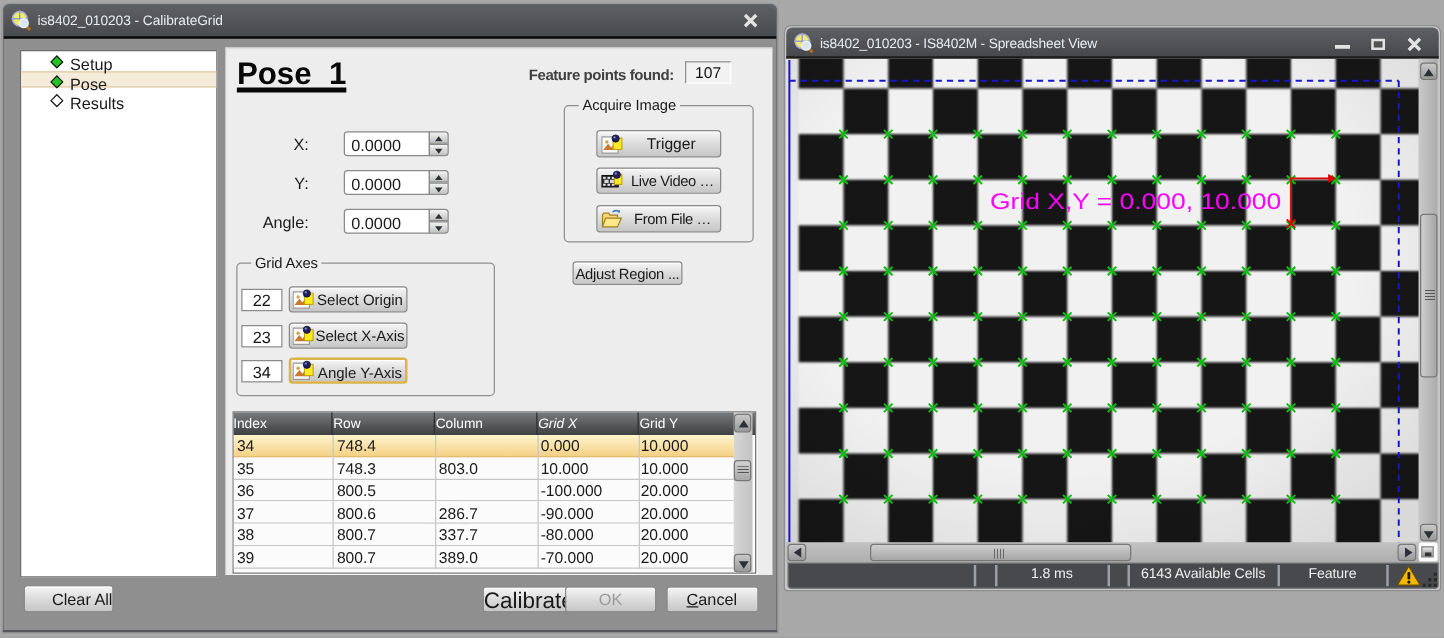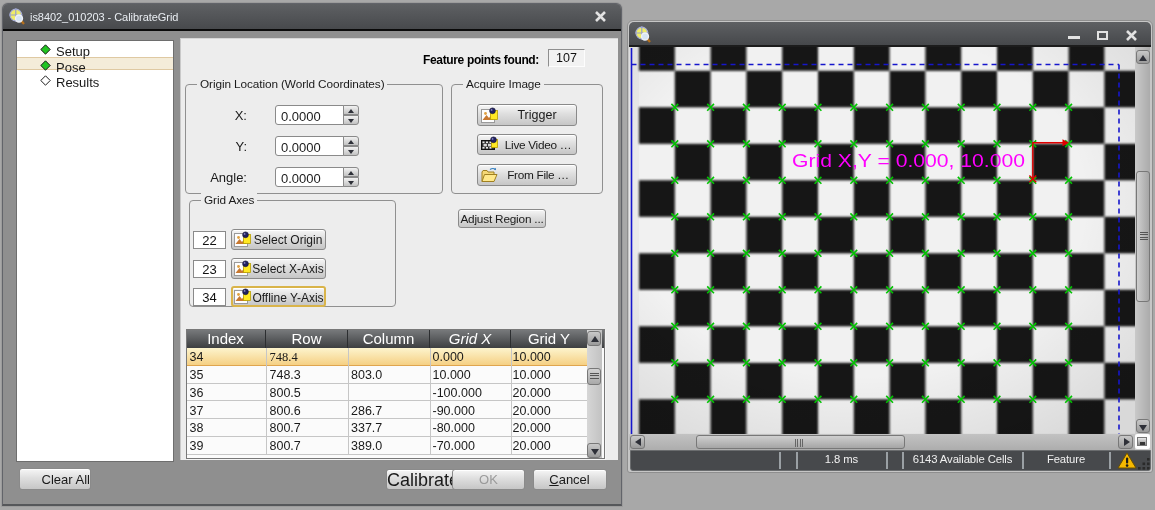--- a/index.html
+++ b/index.html
@@ -10,21 +10,21 @@
 .gbox { position:absolute; border:1px solid #909090; border-radius:4px; }
 .glab { position:absolute; top:-8px; background:#ededed; font-size:11.8px; letter-spacing:-0.1px; color:#1a1a1a; padding:0 3px; white-space:nowrap; }
 .spin { position:absolute; height:20px; }
 .spin .ed { position:absolute; left:0; top:0; height:20px; background:#fff; border:1px solid #8a8a8a; border-radius:3px 0 0 3px; font-size:13px; color:#1a1a1a; padding:2.5px 0 0 5px; }
 .spin .up, .spin .dn { position:absolute; width:16px; height:10px; background:linear-gradient(#f2f2f2,#c2c2c2); border:1px solid #8a8a8a; }
 .spin .up { top:0; border-radius:0 3px 0 0; }
 .spin .dn { top:9.5px; border-radius:0 0 3px 0; }
 .tri-u { position:absolute; left:4px; top:3px; width:0; height:0; border-left:3.5px solid transparent; border-right:3.5px solid transparent; border-bottom:4.5px solid #2e3038; }
 .tri-d { position:absolute; left:4px; top:3px; width:0; height:0; border-left:3.5px solid transparent; border-right:3.5px solid transparent; border-top:4.5px solid #2e3038; }
 .lbl { position:absolute; font-size:13px; color:#1a1a1a; }
-.hdrcell { position:absolute; top:330px; height:18px; color:#fff; font-size:15px; text-align:center; line-height:18px; border-right:1px solid #2c2e30; }
+.hdrcell { position:absolute; top:330px; height:18px; color:#fff; font-size:11px; line-height:18px; border-right:1px solid #2c2e30; }
 .cell { position:absolute; font-size:12.5px; color:#1a1a1a; }
 .sbtn { position:absolute; background:linear-gradient(#c8c8c8,#9a9a9a); border:1px solid #787878; border-radius:3px; }
 .stxt { position:absolute; color:#f0f0f0; font-size:11.3px; letter-spacing:-0.1px; text-align:center; top:3.5px; }
 .ssep { position:absolute; top:2px; width:2px; height:17px; background:#9aa0a4; }
 </style>
 </head>
 <body>
 <div id="app">
 
 <div class="abs" style="left:2px;top:3px;width:620px;height:503px;background:#8f8f8f;border:1px solid #62646a;border-bottom:2px solid #55575a;border-radius:6px 6px 0 0;box-shadow:0 0 0 1px #9c9c9c;"></div>
@@ -50,26 +50,24 @@
 <svg width="11" height="11" viewBox="0 0 11 11" style="position:absolute;left:40px;top:59.5px;">
 <path d="M5.5,0.8 L10.2,5.5 L5.5,10.2 L0.8,5.5 Z" fill="#21c421" stroke="#1a1a1a" stroke-width="1"></path>
 </svg>
 <div class="lbl" style="left:56px;top:59.5px;">Pose</div>
 <svg width="11" height="11" viewBox="0 0 11 11" style="position:absolute;left:40px;top:74.5px;">
 <path d="M5.5,0.8 L10.2,5.5 L5.5,10.2 L0.8,5.5 Z" fill="#ffffff" stroke="#1a1a1a" stroke-width="1"></path>
 </svg>
 <div class="lbl" style="left:56px;top:74.5px;">Results</div>
 
 <div class="abs" style="left:180px;top:38px;width:438px;height:422px;background:#ededed;border-left:1px solid #c9c9c9;border-top:1px solid #d6d6d6;"></div>
-<div class="abs" style="left:379px;top:52.5px;width:160px;text-align:right;font-size:12px;letter-spacing:-0.35px;font-weight:bold;color:#000000;">Feature points found:</div>
+<div class="abs" style="left:189.5px;top:45px;font-size:25px;font-weight:bold;color:#080808;text-decoration:underline;text-decoration-thickness:3.5px;text-underline-offset:3px;">Pose&nbsp;&nbsp;1</div>
+<div class="abs" style="left:379px;top:52.5px;width:160px;text-align:right;font-size:12px;letter-spacing:-0.35px;font-weight:bold;color:#404040;">Feature points found:</div>
 <div class="abs" style="left:548px;top:49px;width:37px;height:18px;background:#f2f2f2;border-top:1.5px solid #8e8e8e;border-left:1.5px solid #8e8e8e;border-right:1.5px solid #fdfdfd;border-bottom:1.5px solid #fdfdfd;font-size:12.5px;color:#111;text-align:center;line-height:16px;">107</div>
 
-<div class="gbox" style="left:185px;top:84px;width:258px;height:110px;">
-      <div class="glab" style="left:11px;">Origin Location (World Coordinates)</div>
-    </div>
 <div class="lbl" style="left:200px;top:108px;width:47px;text-align:right;">X:</div>
 <div class="lbl" style="left:200px;top:139px;width:47px;text-align:right;">Y:</div>
 <div class="lbl" style="left:200px;top:170px;width:47px;text-align:right;">Angle:</div>
 <div class="spin" style="left:275px;top:105px;width:85px;">
       <div class="ed" style="width:69px;">0.0000</div>
       <div class="up" style="left:68px;">
         <div class="tri-u"></div>
       </div>
       <div class="dn" style="left:68px;">
         <div class="tri-d"></div>
@@ -122,21 +120,21 @@
 <circle cx="11.6" cy="2.9" r="0.9" fill="#8888c0"></circle>
 </svg>
 <div class="btn" style="left:477px;top:164px;width:100px;height:21.5px;line-height:20.5px;padding-left:22px;font-size:11.8px;letter-spacing:-0.3px;">From File …</div>
 <svg width="18" height="17" viewBox="0 0 18 17" style="position:absolute;left:481px;top:166.5px;">
 <path d="M1,14.5 L1,5 L2,3.5 L6,3.5 L7,5 L13,5 L13,7" fill="#f5d876" stroke="#a08020" stroke-width="1"></path>
 <path d="M1,14.5 L3.5,7.5 L16,7.5 L13,14.5 Z" fill="#ffe88a" stroke="#a08020" stroke-width="1"></path>
 <path d="M9,2.5 Q12,0.5 14.5,2.5" fill="none" stroke="#3880c0" stroke-width="1.2"></path>
 <path d="M14.8,0.8 L15,3.2 L12.8,2.6 Z" fill="#3880c0"></path>
 </svg>
 
-<div class="gbox" style="left:189px;top:200px;width:207px;height:107px;">
+<div class="gbox" style="left:189px;top:210px;width:207px;height:107px;">
       <div class="glab" style="left:11px;">Grid Axes</div>
     </div>
 <div class="abs" style="left:193px;top:231px;width:33px;height:18px;background:#fff;border:1px solid #8a8a8a;font-size:13px;color:#111;text-align:center;line-height:17px;">22</div>
 <div class="abs" style="left:193px;top:260px;width:33px;height:18px;background:#fff;border:1px solid #8a8a8a;font-size:13px;color:#111;text-align:center;line-height:17px;">23</div>
 <div class="abs" style="left:193px;top:288px;width:33px;height:18px;background:#fff;border:1px solid #8a8a8a;font-size:13px;color:#111;text-align:center;line-height:17px;">34</div>
 <div class="btn" style="left:231px;top:229px;width:95px;height:21px;line-height:20px;padding-left:19px;font-size:12px;">Select Origin</div>
 <svg width="18" height="17" viewBox="0 0 18 17" style="position:absolute;left:234px;top:231px;">
 <rect x="0.5" y="2.5" width="13" height="13" fill="#fdfdfd" stroke="#9a9a9a"></rect>
 <path d="M1.5,13 L5.5,8 L8,11 L10.5,7.5 L12.5,13 Z" fill="#c87830"></path>
 <circle cx="4.5" cy="6.5" r="1.4" fill="#e0a040"></circle>
@@ -146,21 +144,21 @@
 </svg>
 <div class="btn" style="left:231px;top:258px;width:95px;height:21px;line-height:20px;padding-left:19px;font-size:12px;">Select X-Axis</div>
 <svg width="18" height="17" viewBox="0 0 18 17" style="position:absolute;left:234px;top:260px;">
 <rect x="0.5" y="2.5" width="13" height="13" fill="#fdfdfd" stroke="#9a9a9a"></rect>
 <path d="M1.5,13 L5.5,8 L8,11 L10.5,7.5 L12.5,13 Z" fill="#c87830"></path>
 <circle cx="4.5" cy="6.5" r="1.4" fill="#e0a040"></circle>
 <rect x="9.5" y="3.5" width="7" height="9" fill="#ffe824" stroke="#b8a000" stroke-width="0.8"></rect>
 <circle cx="11.5" cy="3.8" r="2.9" fill="#202060" stroke="#101030" stroke-width="0.6"></circle>
 <circle cx="10.6" cy="2.9" r="0.9" fill="#8888c0"></circle>
 </svg>
-<div class="btn" style="left:231px;top:286px;width:95px;height:21px;line-height:20px;padding-left:19px;font-size:12px;border:2px solid #d9b44a;">Offline Y-Axis</div>
+<div class="btn" style="left:231px;top:286px;width:95px;height:21px;line-height:20px;padding-left:19px;font-size:12px;border:2px solid #d9b44a;">Angle Y-Axis</div>
 <svg width="18" height="17" viewBox="0 0 18 17" style="position:absolute;left:234px;top:288px;">
 <rect x="0.5" y="2.5" width="13" height="13" fill="#fdfdfd" stroke="#9a9a9a"></rect>
 <path d="M1.5,13 L5.5,8 L8,11 L10.5,7.5 L12.5,13 Z" fill="#c87830"></path>
 <circle cx="4.5" cy="6.5" r="1.4" fill="#e0a040"></circle>
 <rect x="9.5" y="3.5" width="7" height="9" fill="#ffe824" stroke="#b8a000" stroke-width="0.8"></rect>
 <circle cx="11.5" cy="3.8" r="2.9" fill="#202060" stroke="#101030" stroke-width="0.6"></circle>
 <circle cx="10.6" cy="2.9" r="0.9" fill="#8888c0"></circle>
 </svg>
 
 <div class="btn" style="left:458px;top:209px;width:88px;height:19px;line-height:18px;font-size:11.8px;letter-spacing:-0.2px;">Adjust Region ...</div>
@@ -171,21 +169,21 @@
 <div class="hdrcell" style="left:266.5px;width:81px;">Row</div>
 <div class="hdrcell" style="left:348.5px;width:81px;">Column</div>
 <div class="hdrcell" style="left:430.5px;width:80px;font-style:italic;">Grid X</div>
 <div class="hdrcell" style="left:511.5px;width:75px;border-right:none;">Grid Y</div>
 <div class="abs" style="left:186.5px;top:348.0px;width:400px;height:17.8px;background:linear-gradient(#fdf4cd,#f5d084);border-bottom:1px solid #dfa54e;"></div>
 <div class="abs" style="left:265.7px;top:348.0px;width:1px;height:17.8px;background:#c6c6c6;"></div>
 <div class="abs" style="left:347.6px;top:348.0px;width:1px;height:17.8px;background:#c6c6c6;"></div>
 <div class="abs" style="left:429.5px;top:348.0px;width:1px;height:17.8px;background:#c6c6c6;"></div>
 <div class="abs" style="left:510.7px;top:348.0px;width:1px;height:17.8px;background:#c6c6c6;"></div>
 <div class="cell" style="left:189.5px;top:350.2px;">34</div>
-<div class="cell" style="left:269.5px;top:350.2px;font-family:Liberation Serif, serif;">748.4</div>
+<div class="cell" style="left:269.5px;top:350.2px;">748.4</div>
 <div class="cell" style="left:351px;top:350.2px;margin-top:40px;">750.7</div>
 <div class="cell" style="left:432.5px;top:350.2px;">0.000</div>
 <div class="cell" style="left:512.5px;top:350.2px;">10.000</div>
 <div class="abs" style="left:186.5px;top:365.8px;width:400px;height:17.8px;background:#fbfbfb;border-bottom:1px solid #c6c6c6;"></div>
 <div class="abs" style="left:265.7px;top:365.8px;width:1px;height:17.8px;background:#c6c6c6;"></div>
 <div class="abs" style="left:347.6px;top:365.8px;width:1px;height:17.8px;background:#c6c6c6;"></div>
 <div class="abs" style="left:429.5px;top:365.8px;width:1px;height:17.8px;background:#c6c6c6;"></div>
 <div class="abs" style="left:510.7px;top:365.8px;width:1px;height:17.8px;background:#c6c6c6;"></div>
 <div class="cell" style="left:189.5px;top:368.0px;">35</div>
 <div class="cell" style="left:269.5px;top:368.0px;">748.3</div>
@@ -251,20 +249,21 @@
 
 <div class="abs" style="left:627px;top:20px;width:526px;height:453px;background:#c6c6c6;border:1px solid #8e8e8e;border-radius:6px 6px 3px 3px;"></div>
 <div class="abs" style="left:629px;top:22px;width:522px;height:24px;background:linear-gradient(#5e6063,#45474a);border-radius:5px 5px 0 0;"></div>
 <div class="abs" style="left:629px;top:45.3px;width:522px;height:1.7px;background:#1c1c1c;"></div>
 <svg width="16" height="17" viewBox="0 0 16 17" style="position:absolute;left:635px;top:26px;">
 <circle cx="6.8" cy="7" r="5.8" fill="#efed68" stroke="#a8aed6" stroke-width="1.2"></circle>
 <path d="M6.8,0.2 L6.8,13.8 M0,7 L13.6,7" stroke="#9aa0cc" stroke-width="1.2"></path>
 <line x1="12.2" y1="12.8" x2="15" y2="16" stroke="#b5701d" stroke-width="2.3"></line>
 <circle cx="10" cy="10.5" r="3.5" fill="#d7e5f4" stroke="#f0f2f8" stroke-width="1.3"></circle>
 </svg>
+<div class="abs" style="left:656px;top:28.5px;font-size:11px;letter-spacing:-0.15px;color:#e9edf2;">is8402_010203 - IS8402M - Spreadsheet View</div>
 <div class="abs" style="left:1068px;top:35.5px;width:12px;height:3px;background:#e2e2e2;"></div>
 <div class="abs" style="left:1097px;top:31px;width:11px;height:9px;border:2.6px solid #e2e2e2;"></div>
 <svg width="13" height="13" viewBox="0 0 13 13" style="position:absolute;left:1125px;top:29px;">
       <path d="M2,2 L11,11 M2,11 L11,2" stroke="#e2e2e2" stroke-width="2.6"></path>
     </svg>
 
 <svg width="506" height="387" viewBox="0 0 506 387" style="position:absolute;left:629px;top:47px;">
 <defs>
 <g id="gm">
           <path d="M-3.4,-3.4 L3.4,3.4 M-3.4,3.4 L3.4,-3.4" stroke="#00c400" stroke-width="1.6" fill="none"></path>

